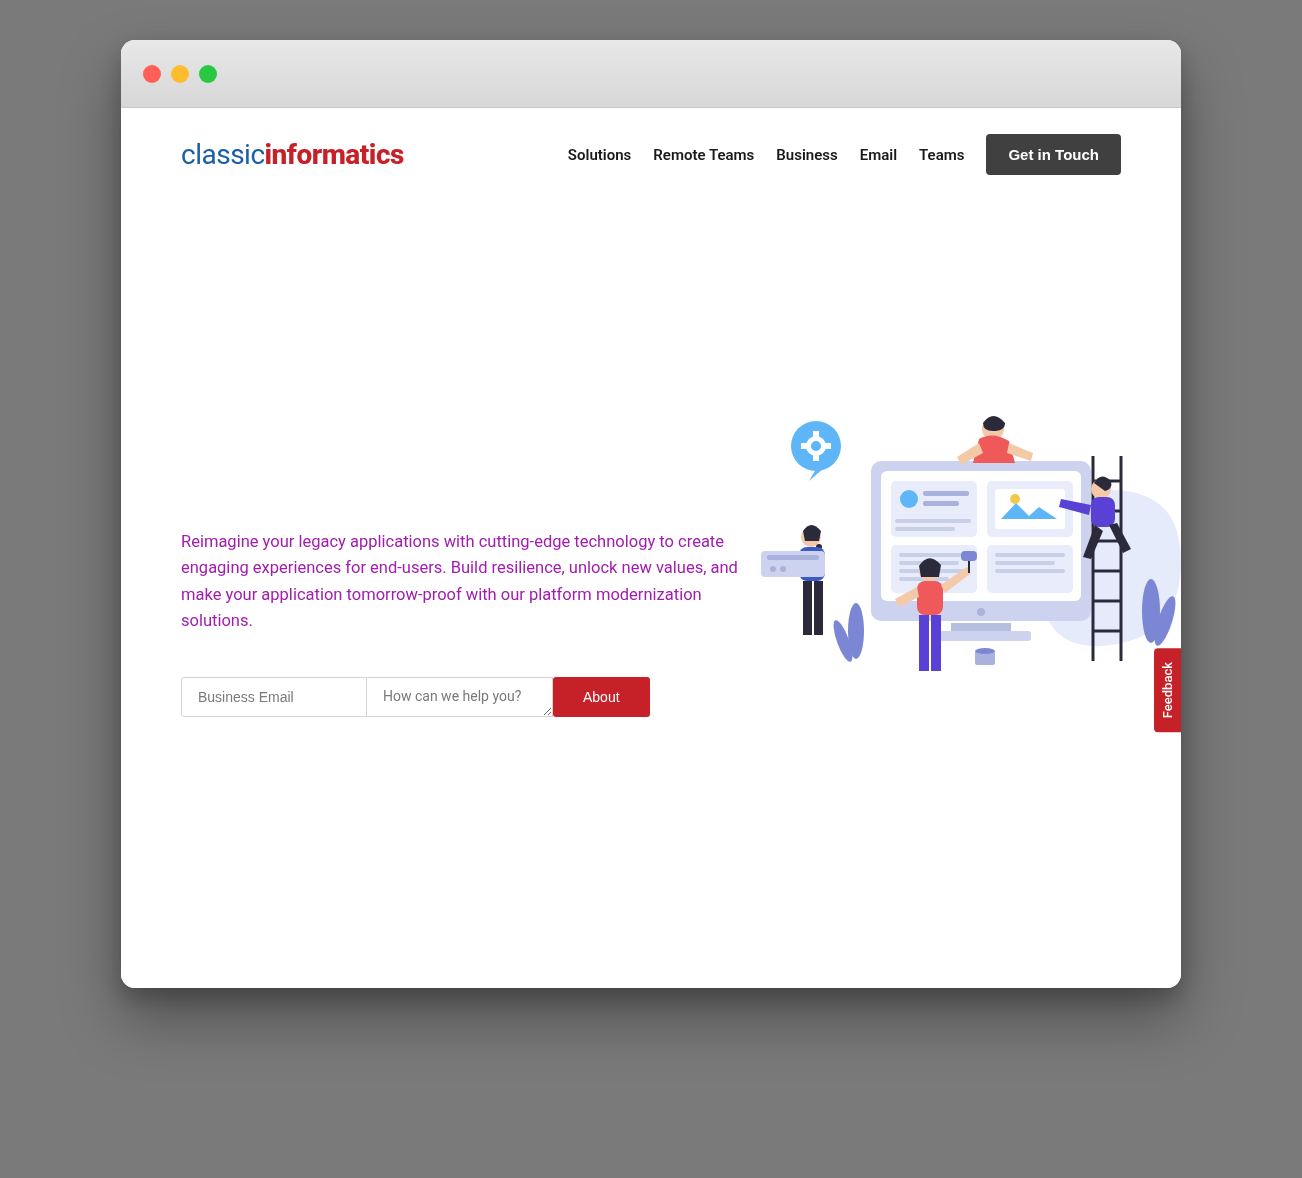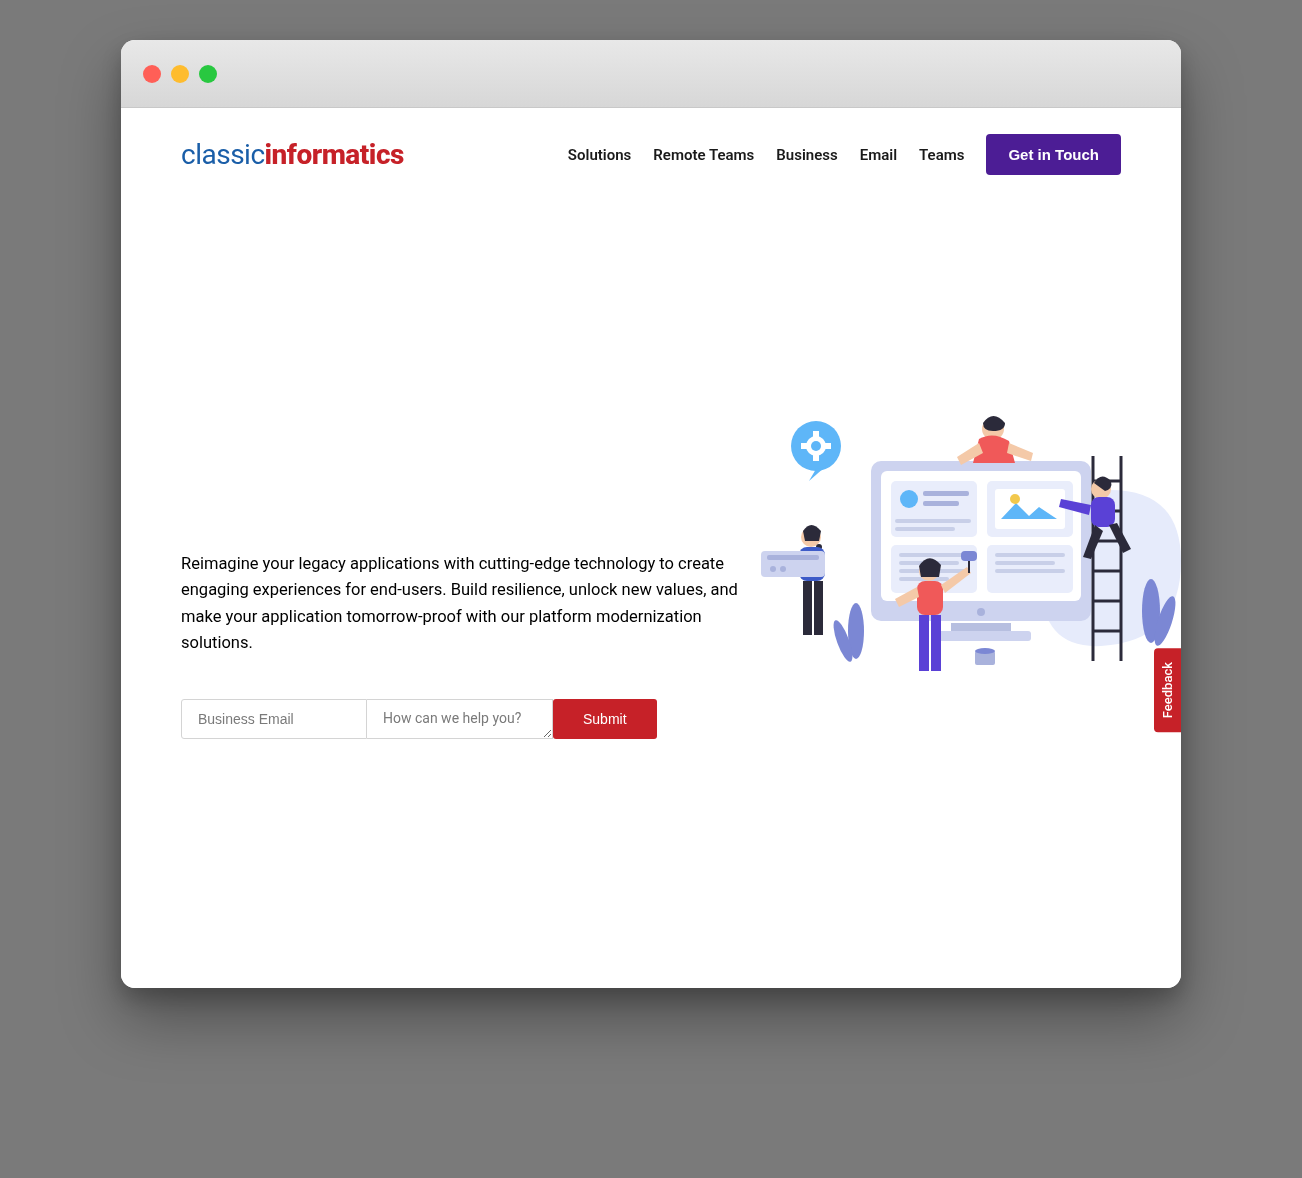--- a/index.html
+++ b/index.html
@@ -58,21 +58,21 @@
       gap: 22px;
     }
     .nav a {
       color: #1a1a1a;
       text-decoration: none;
       font-weight: 600;
       font-size: 15px;
       cursor: pointer;
     }
     .cta-btn {
-      background: #4c1d95;
+      background: #404040;
       color: #fff;
       padding: 12px 22px;
       border-radius: 4px;
       text-decoration: none;
       font-weight: 600;
       font-size: 15px;
       cursor: pointer;
       border: none;
     }
     .hero {
@@ -86,24 +86,24 @@
     }
     .hero-title {
       font-size: 52px;
       font-weight: 800;
       color: #1a1a1a;
       letter-spacing: -1px;
       line-height: 1.05;
     }
     .hero-title .dot { color: #c62128; }
     .hero-desc {
-      margin-top: 60px;
+      margin-top: 38px;
       font-size: 16.5px;
       line-height: 1.6;
-      color: #000000;
+      color: #a21caf;
       max-width: 570px;
     }
     .form-row {
       display: flex;
       margin-top: 42px;
       gap: 0;
     }
     .form-input {
       height: 40px;
       border: 1px solid #d4d4d4;
@@ -185,21 +185,21 @@
       </nav>
     </header>
 
     <section class="hero">
       <div class="hero-left">
         <p class="hero-desc">Reimagine your legacy applications with cutting-edge technology to create engaging experiences for end-users. Build resilience, unlock new values, and make your application tomorrow-proof with our platform modernization solutions.</p>
 
         <div class="form-row">
           <input class="form-input" type="email" placeholder="Business Email" style="">
           <textarea class="form-textarea" placeholder="How can we help you?" style=""></textarea>
-          <button class="submit-btn">Submit</button>
+          <button class="submit-btn">About</button>
         </div>
       </div>
 
       <div class="hero-illustration">
         <svg viewBox="0 0 430 290" width="430" height="290">
 
           <circle cx="55" cy="45" r="25" fill="#5eb6f8"></circle>
           <path d="M55,68 L48,80 L64,66 Z" fill="#5eb6f8"></path>
           <circle cx="55" cy="45" r="10" fill="#fff"></circle>
           <circle cx="55" cy="45" r="5" fill="#5eb6f8"></circle>

